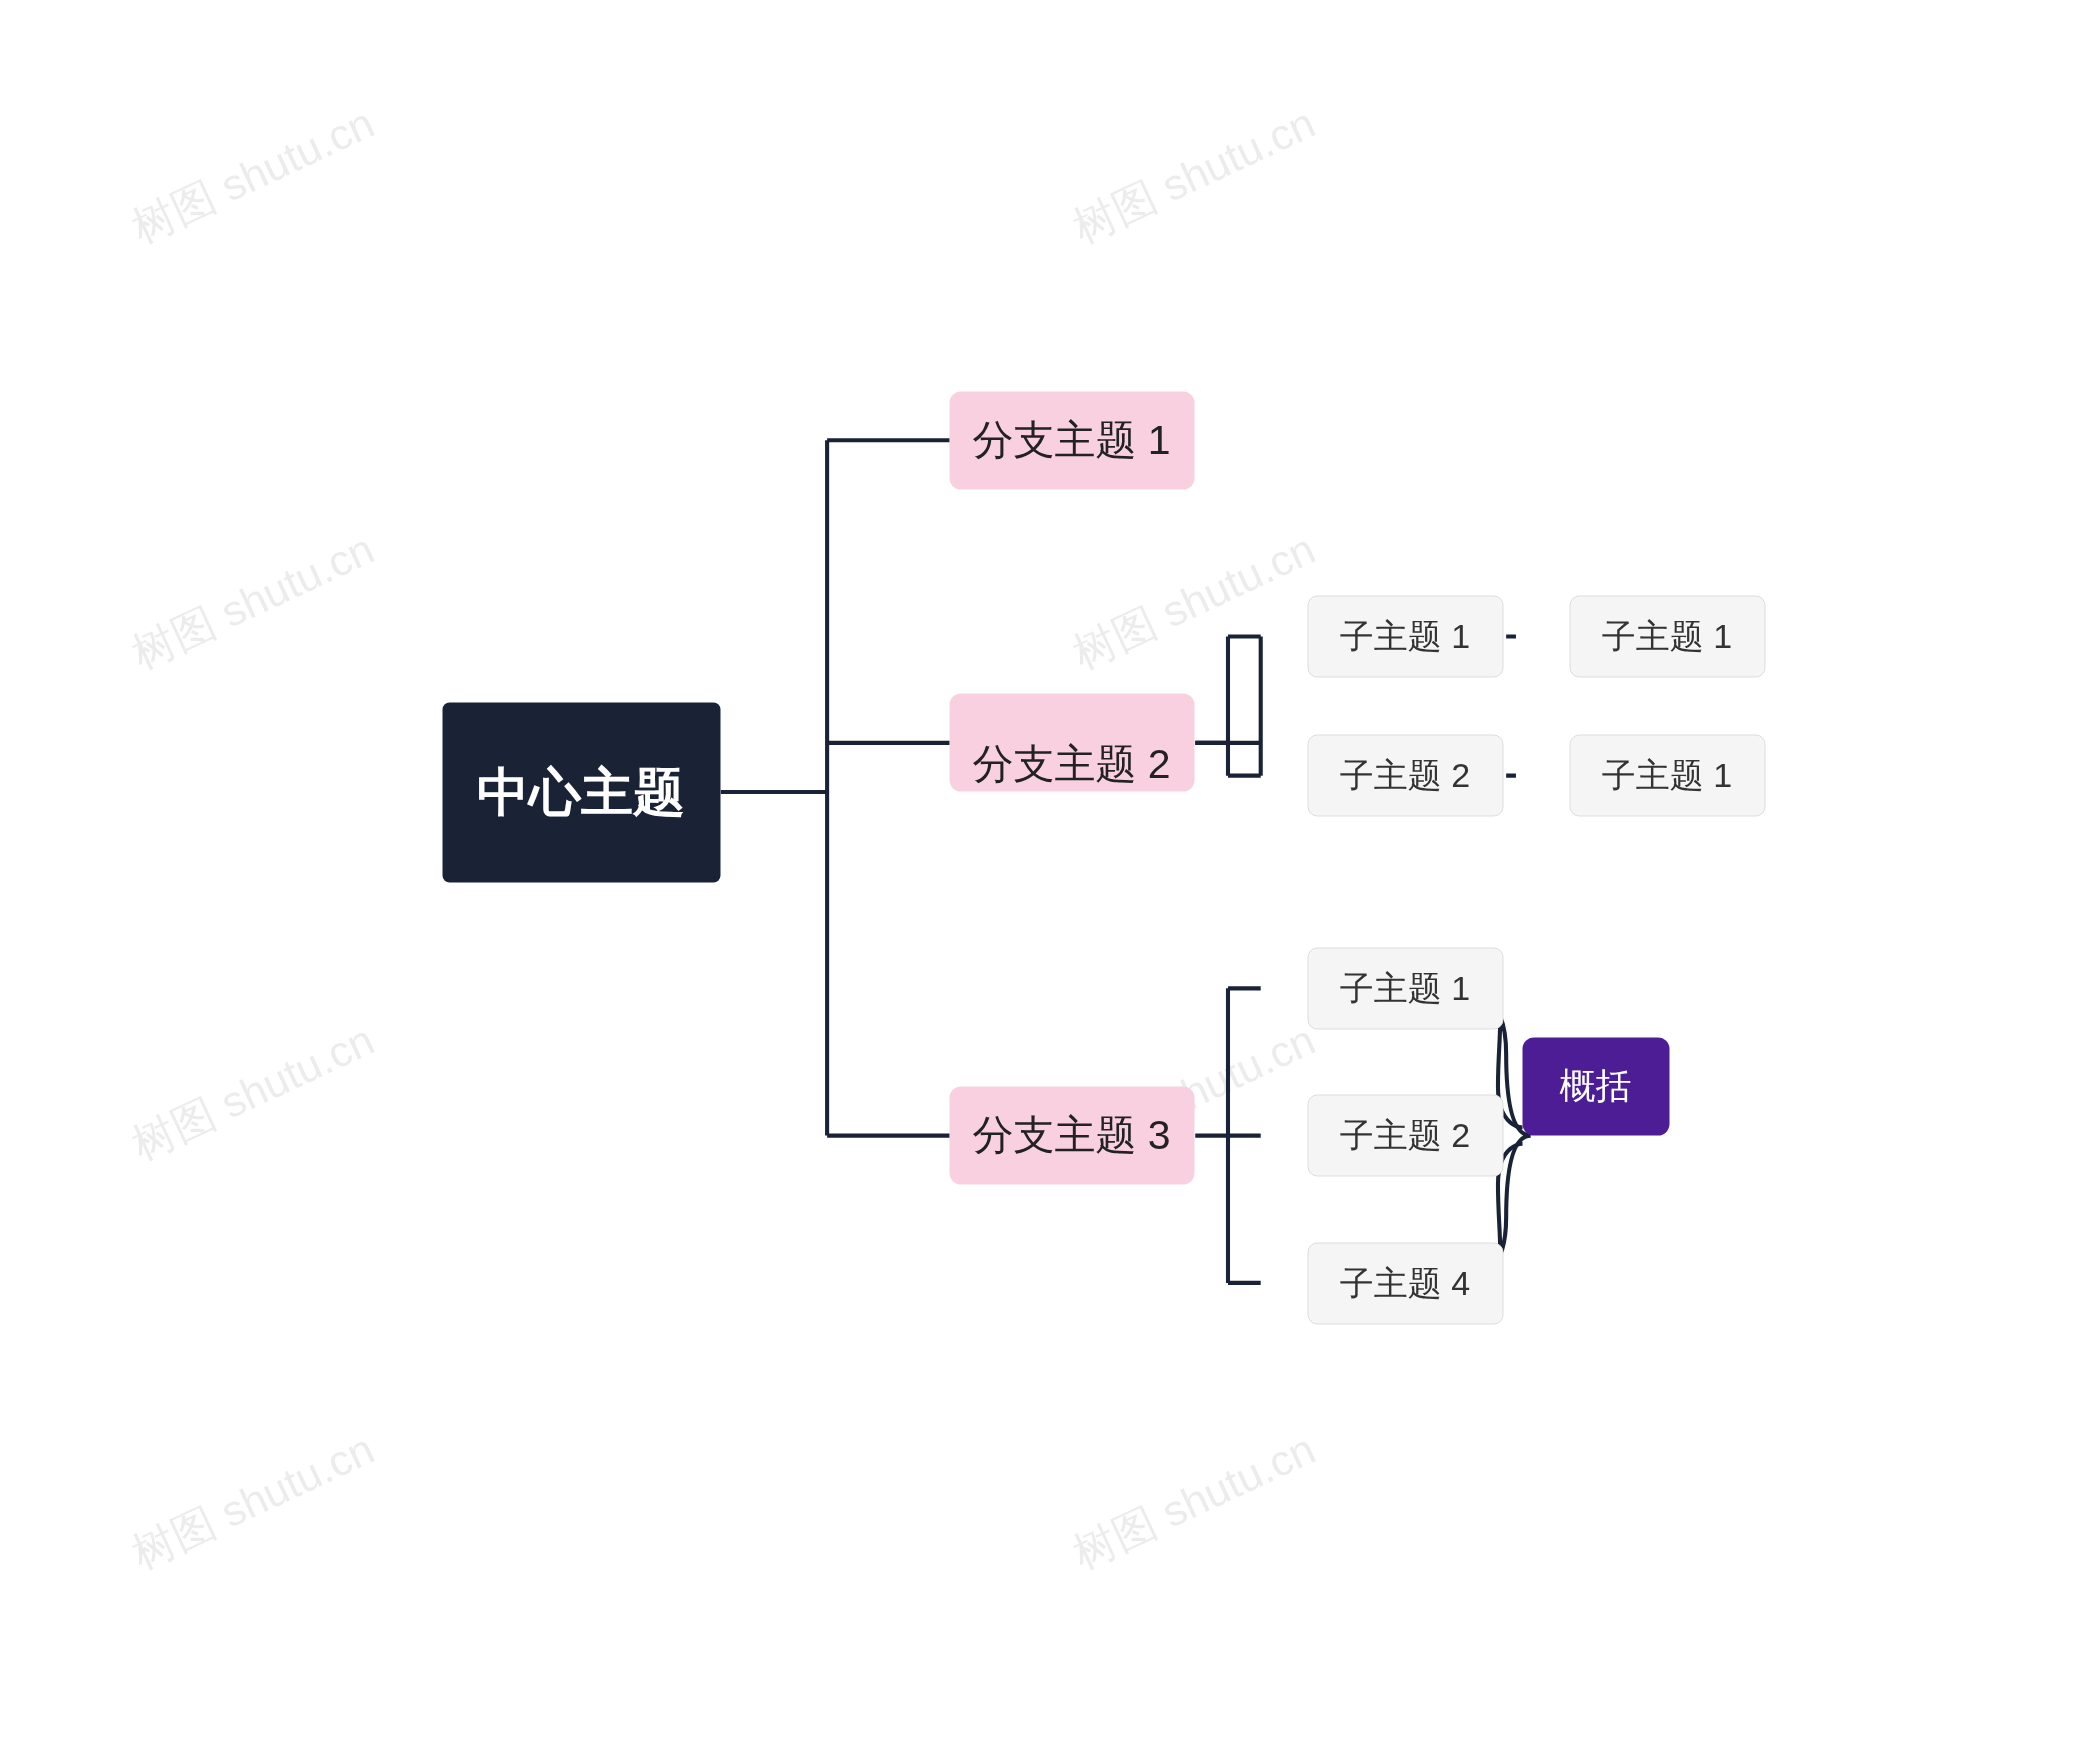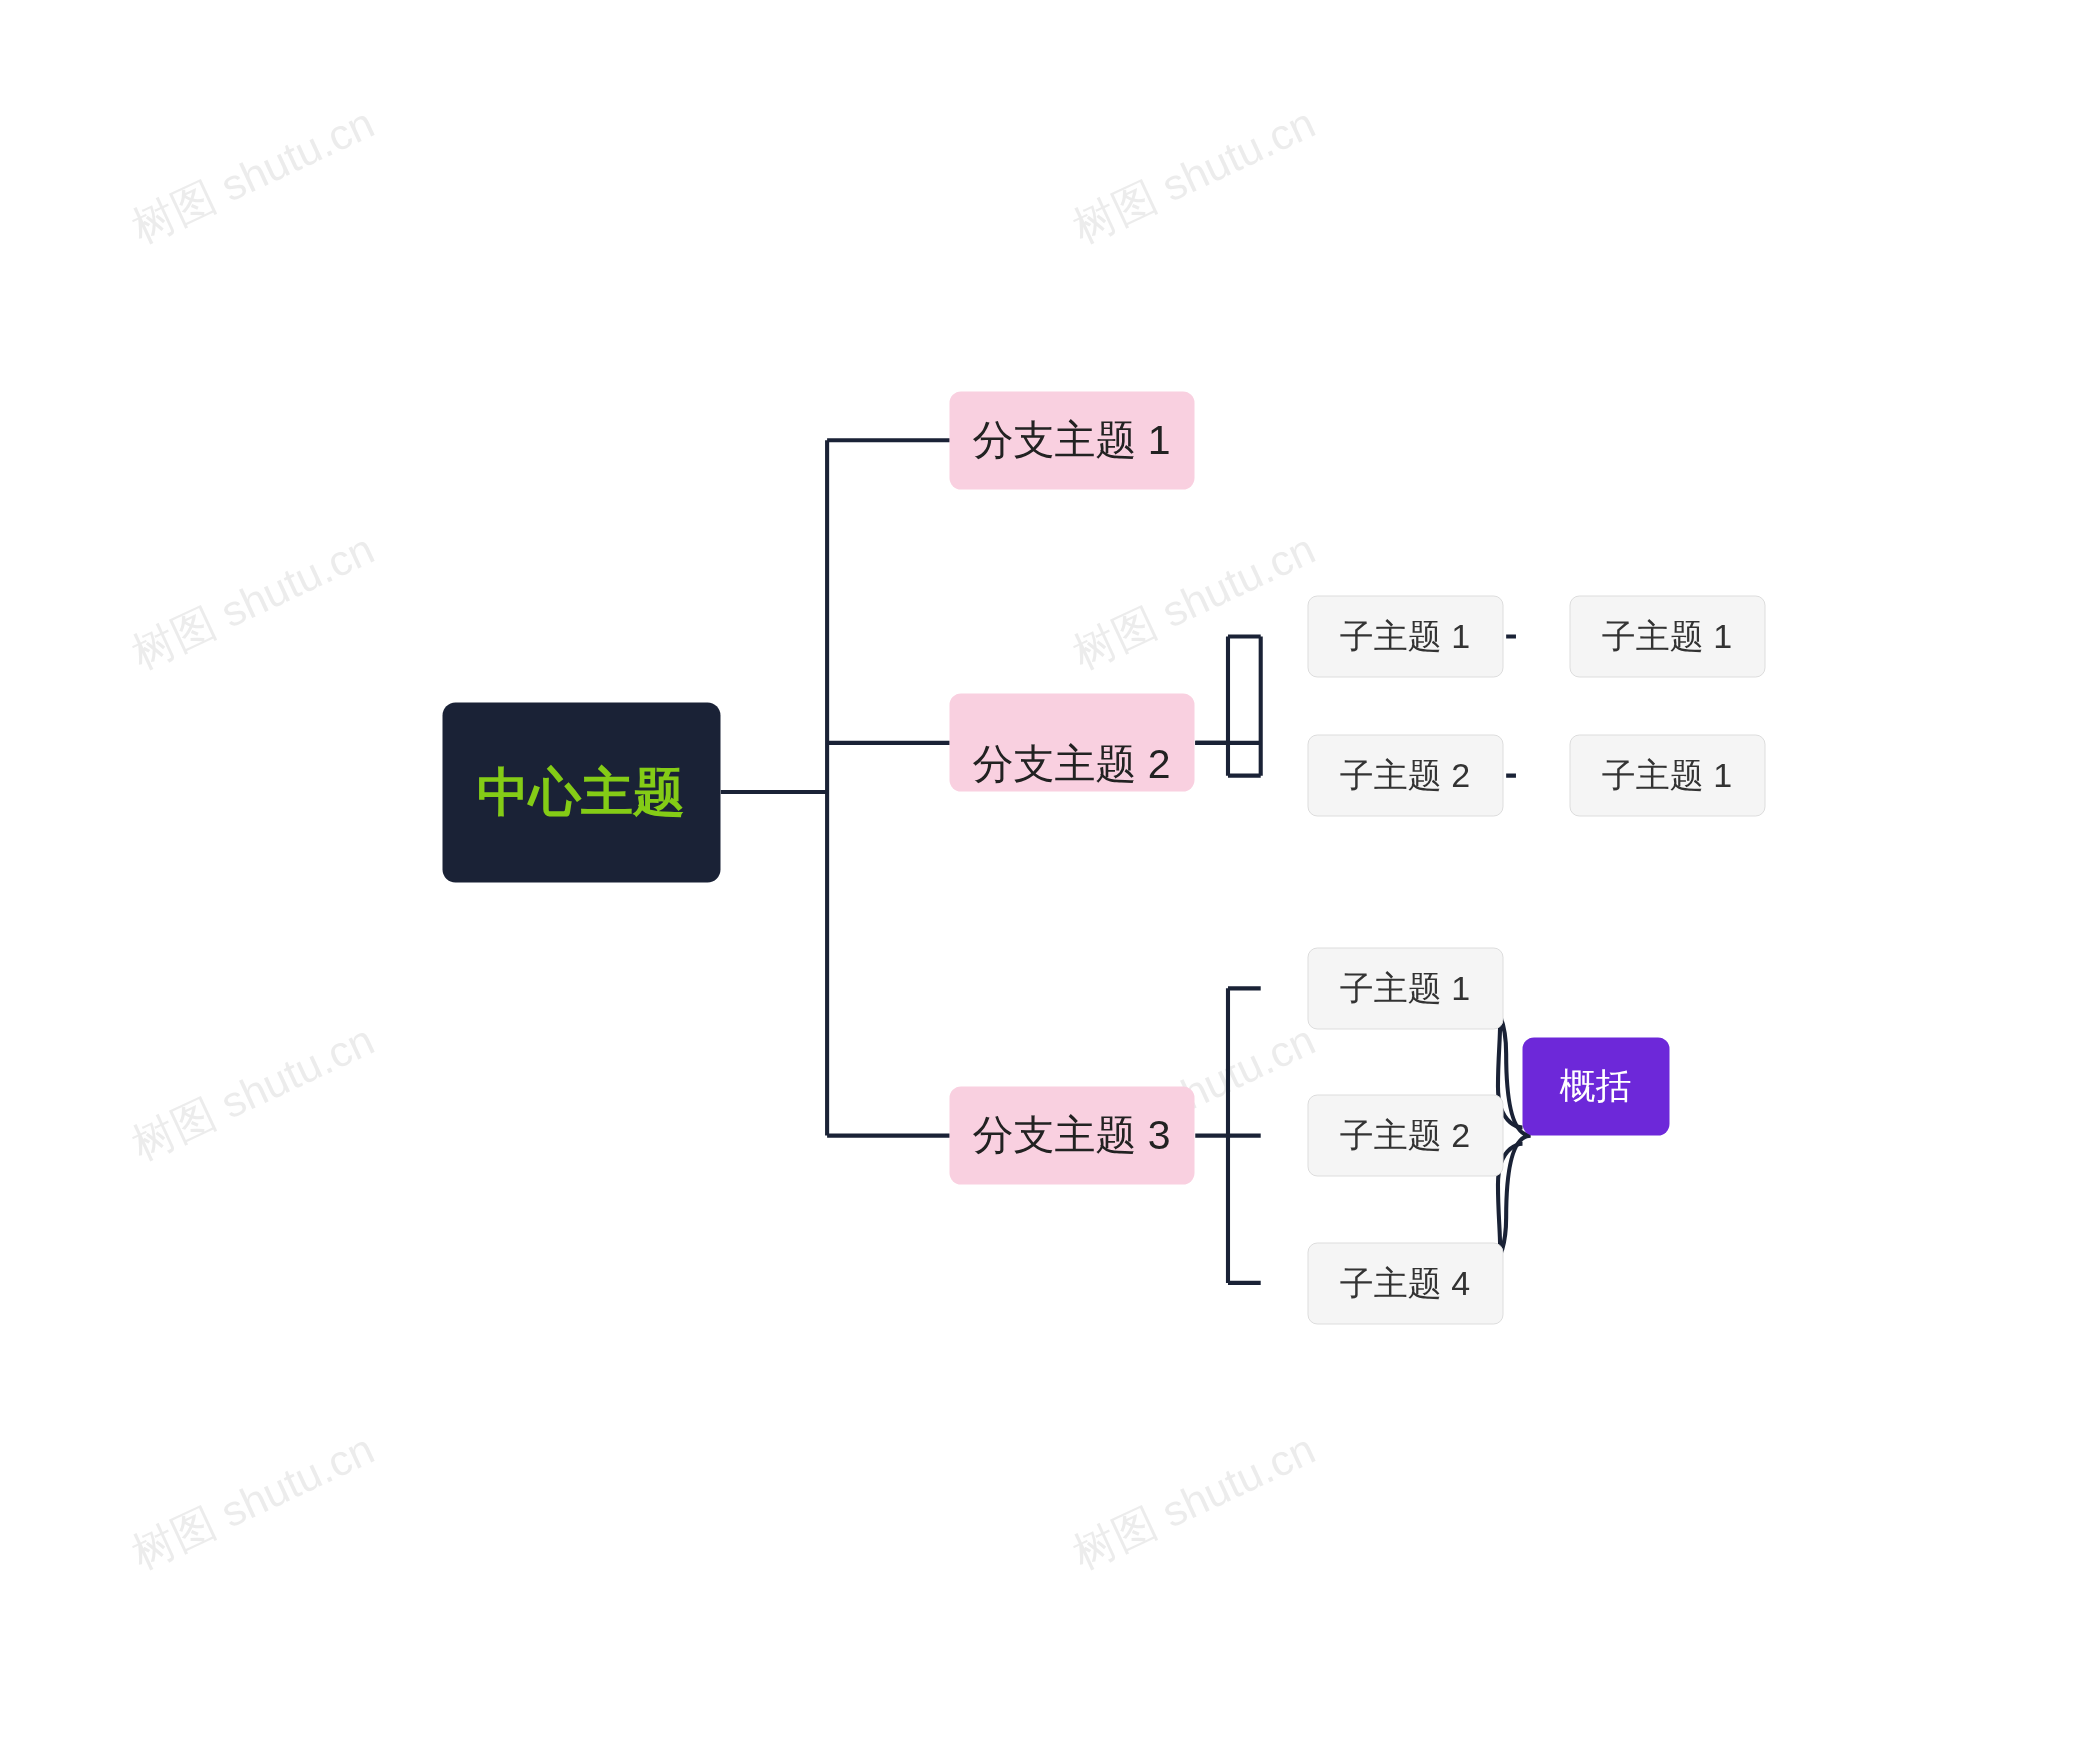--- a/index.html
+++ b/index.html
@@ -51,24 +51,24 @@
       justify-content: center;
       font-size: 39px;
       font-weight: 400;
       border-radius: 11.5px;
     }
 
     .node-center {
       width: 278px;
       height: 180px;
       background: #1a2236;
-      color: #84cc16;
+      color: #ffffff;
       font-size: 52px;
       font-weight: 600;
-      border-radius: 13px;
+      border-radius: 7px;
       left: 49px;
       top: 475px;
     }
 
     .node-branch {
       width: 245px;
       height: 98px;
       background: #f9d0e0;
       color: #222;
       font-size: 41px;
@@ -83,21 +83,21 @@
       color: #333;
       font-size: 34px;
       border-radius: 9.8px;
       border: 1.6px solid #ddd;
       margin-left: 47px;
     }
 
     .node-summary {
       width: 147px;
       height: 98px;
-      background: #6d28d9;
+      background: #4c1d95;
       color: #ffffff;
       font-size: 36px;
       border-radius: 11.5px;
     }
 
     
     .branch1 {
       left: 556px;
       top: 164px;
     }

